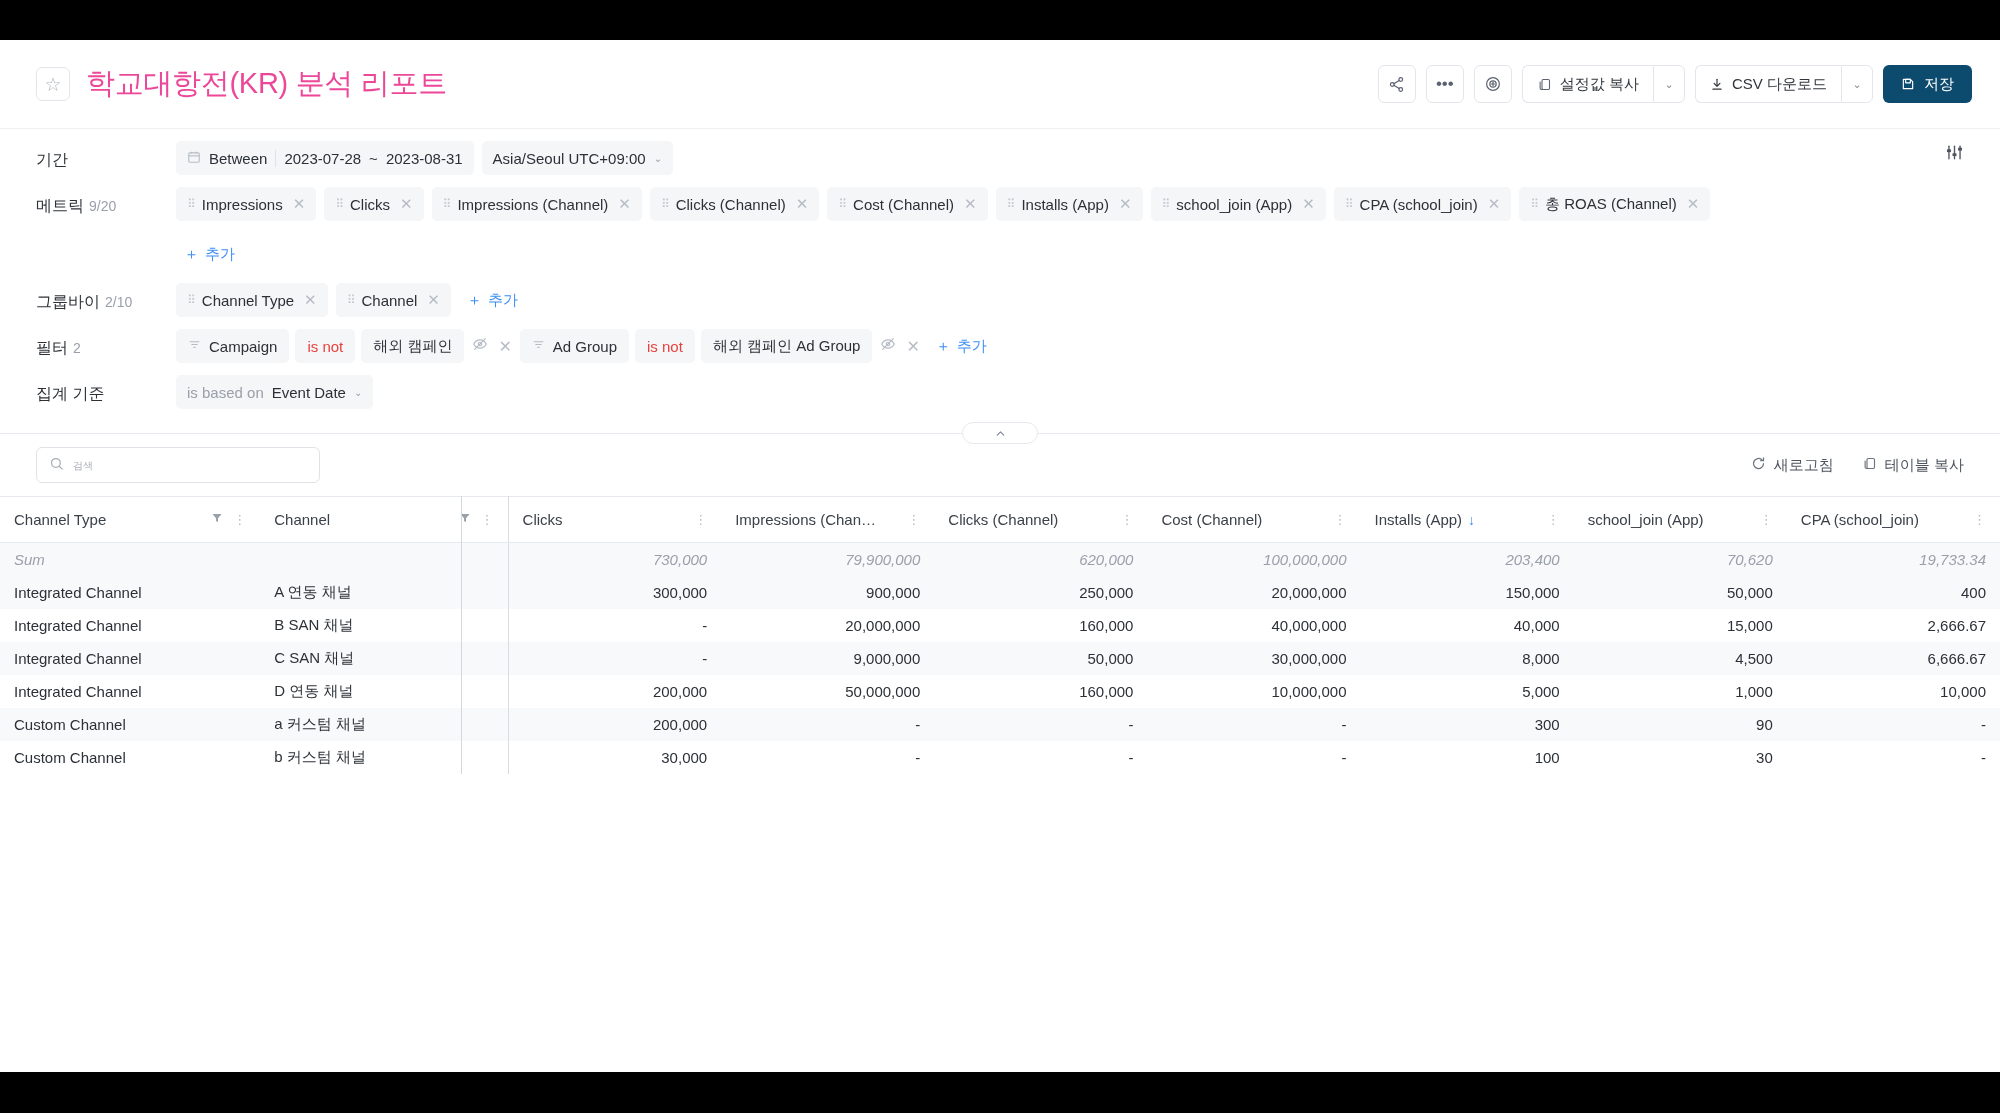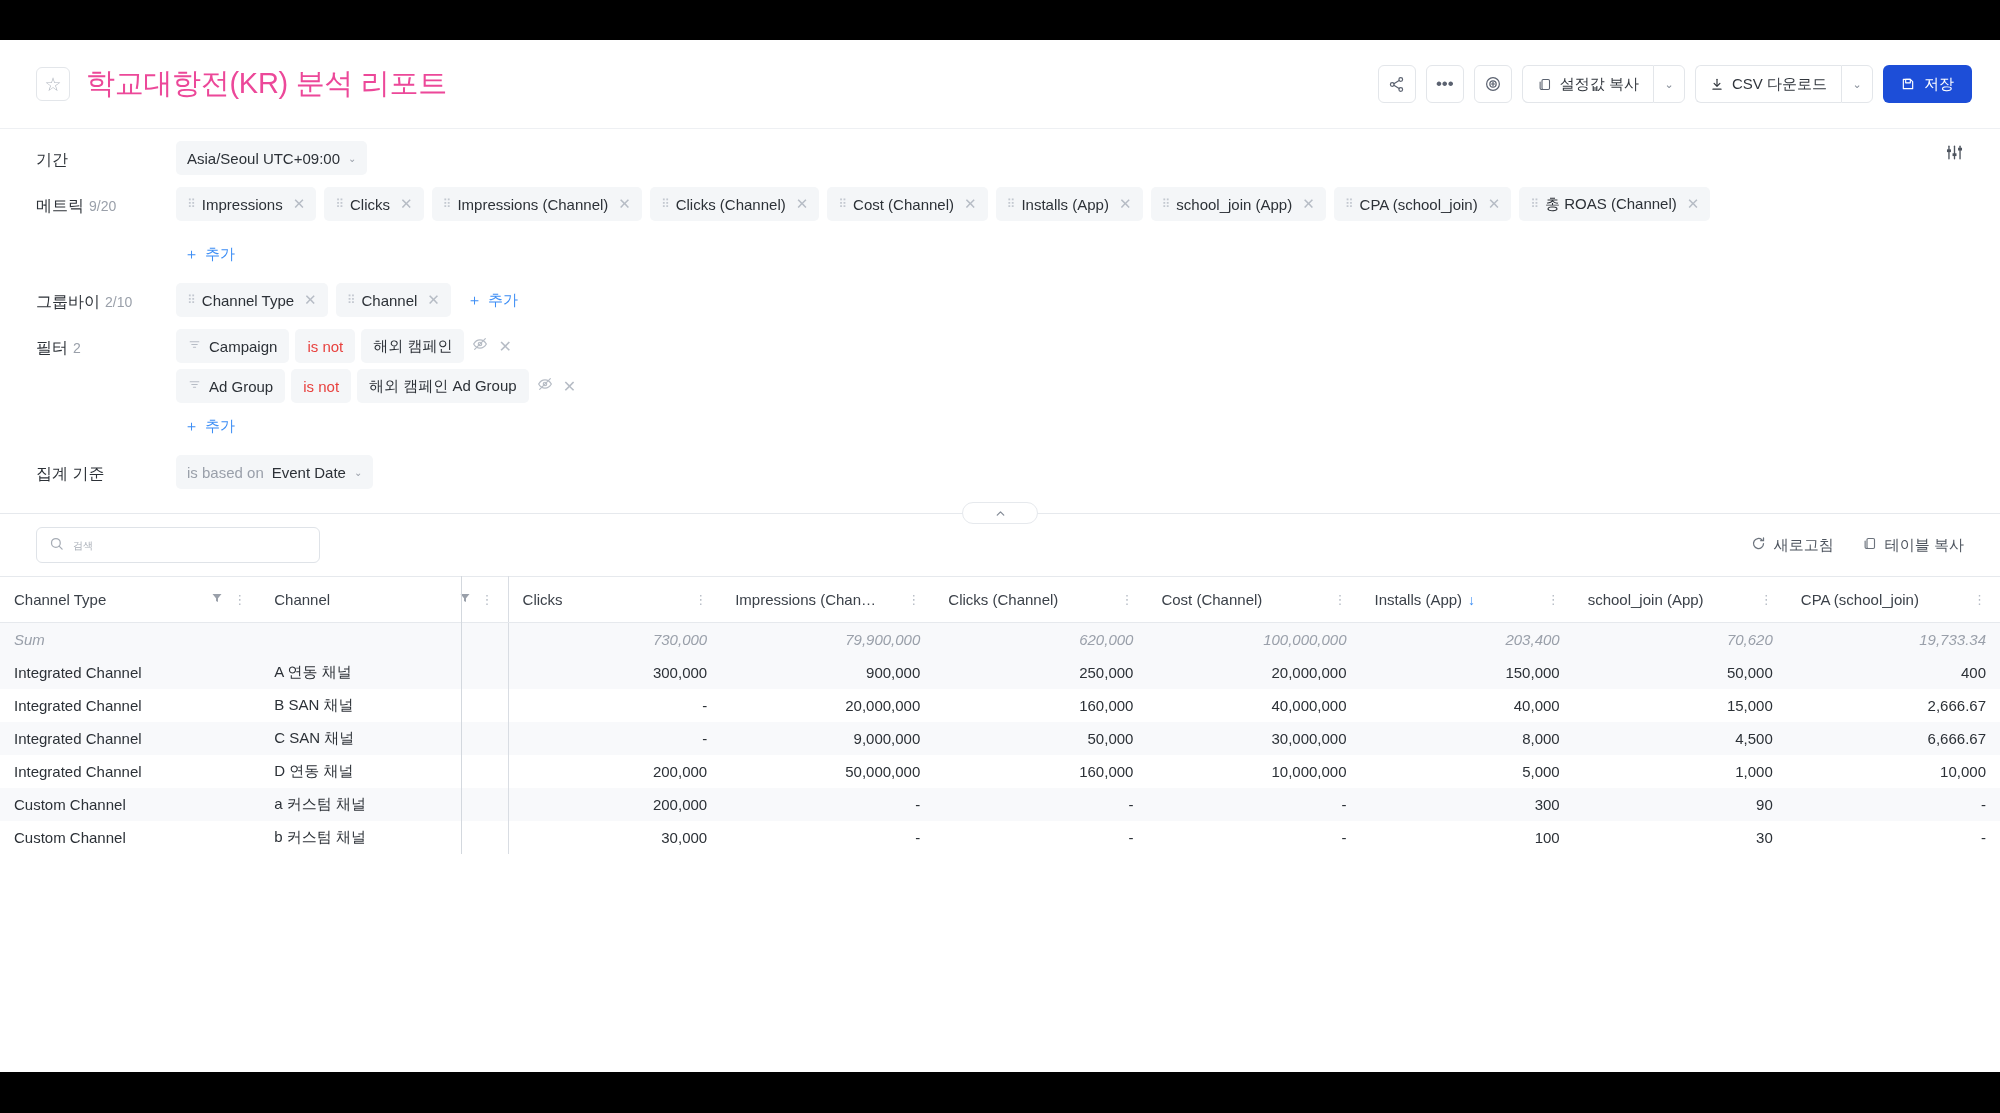--- a/index.html
+++ b/index.html
@@ -58,21 +58,21 @@
   }
   .split-btn > .caret {
     width: 32px; height: 38px;
     border: 1px solid #e3e6ea; border-radius: 0 6px 6px 0;
     background: #fff; color: #868d98;
     display: flex; align-items: center; justify-content: center;
     font-size: 11px;
   }
   .save-btn {
     height: 38px; padding: 0 18px;
-    background: #1d4ed8; color: #fff;
+    background: #0c4a6e; color: #fff;
     border-radius: 6px; border: none;
     display: flex; align-items: center; gap: 9px;
     font-size: 15px; white-space: nowrap;
   }
 
   
   .config {
     position: relative;
     padding: 6px 36px 18px 36px;
     border-top: 1px solid #eef0f3;
@@ -267,20 +267,35 @@
         <line x1="19" y1="4" x2="19" y2="20"></line>
         <rect x="2.5" y="8" width="5" height="3.5" fill="#4d545e" stroke="none"></rect>
         <rect x="9.5" y="13" width="5" height="3.5" fill="#4d545e" stroke="none"></rect>
         <rect x="16.5" y="6" width="5" height="3.5" fill="#4d545e" stroke="none"></rect>
       </svg>
     </div>
 
     <div class="cfg-row">
       <div class="cfg-label">기간</div>
       <div class="cfg-body">
+        <div class="pill">
+          <span class="cal">
+            <svg width="14" height="14" viewBox="0 0 24 24" fill="none" stroke="#b6bcc5" stroke-width="1.9">
+              <rect x="3" y="5" width="18" height="16" rx="2"></rect>
+              <line x1="3" y1="10" x2="21" y2="10"></line>
+              <line x1="8" y1="3" x2="8" y2="6"></line>
+                <line x1="16" y1="3" x2="16" y2="6"></line>
+            </svg>
+          </span>
+          <span>Between</span>
+          <span class="sep"></span>
+          <span>2023-07-28</span>
+          <span>~</span>
+          <span>2023-08-31</span>
+        </div>
         <div class="pill tz">
           <span>Asia/Seoul UTC+09:00</span>
           <span class="caret">⌄</span>
         </div>
       </div>
     </div>
 
     <div class="cfg-row">
       <div class="cfg-label">
         <span>메트릭</span><span class="count">9/20</span>
@@ -358,21 +373,21 @@
             <span>＋</span>
             <span>추가</span>
           </div>
         </div>
     </div>
 
     <div class="cfg-row">
       <div class="cfg-label">
         <span>필터</span><span class="count">2</span>
       </div>
-      <div class="cfg-body" id="filters-body" style="flex-direction:column;align-items:flex-start;gap:6px;">
+      <div class="cfg-body" id="filters-body" style="align-items:flex-start;gap:6px;">
           <div class="filter-group">
             <div class="f-chip">
               <span class="f-icon"><svg width="13" height="13" viewBox="0 0 24 24" fill="none" stroke="#b6bcc5" stroke-width="2" stroke-linecap="round">
                   <line x1="4" y1="7" x2="20" y2="7"></line>
                   <line x1="7" y1="12" x2="17" y2="12"></line>
                   <line x1="10" y1="17" x2="14" y2="17"></line>
                 </svg></span>
               <span>Campaign</span>
             </div>
             <div class="f-chip">

